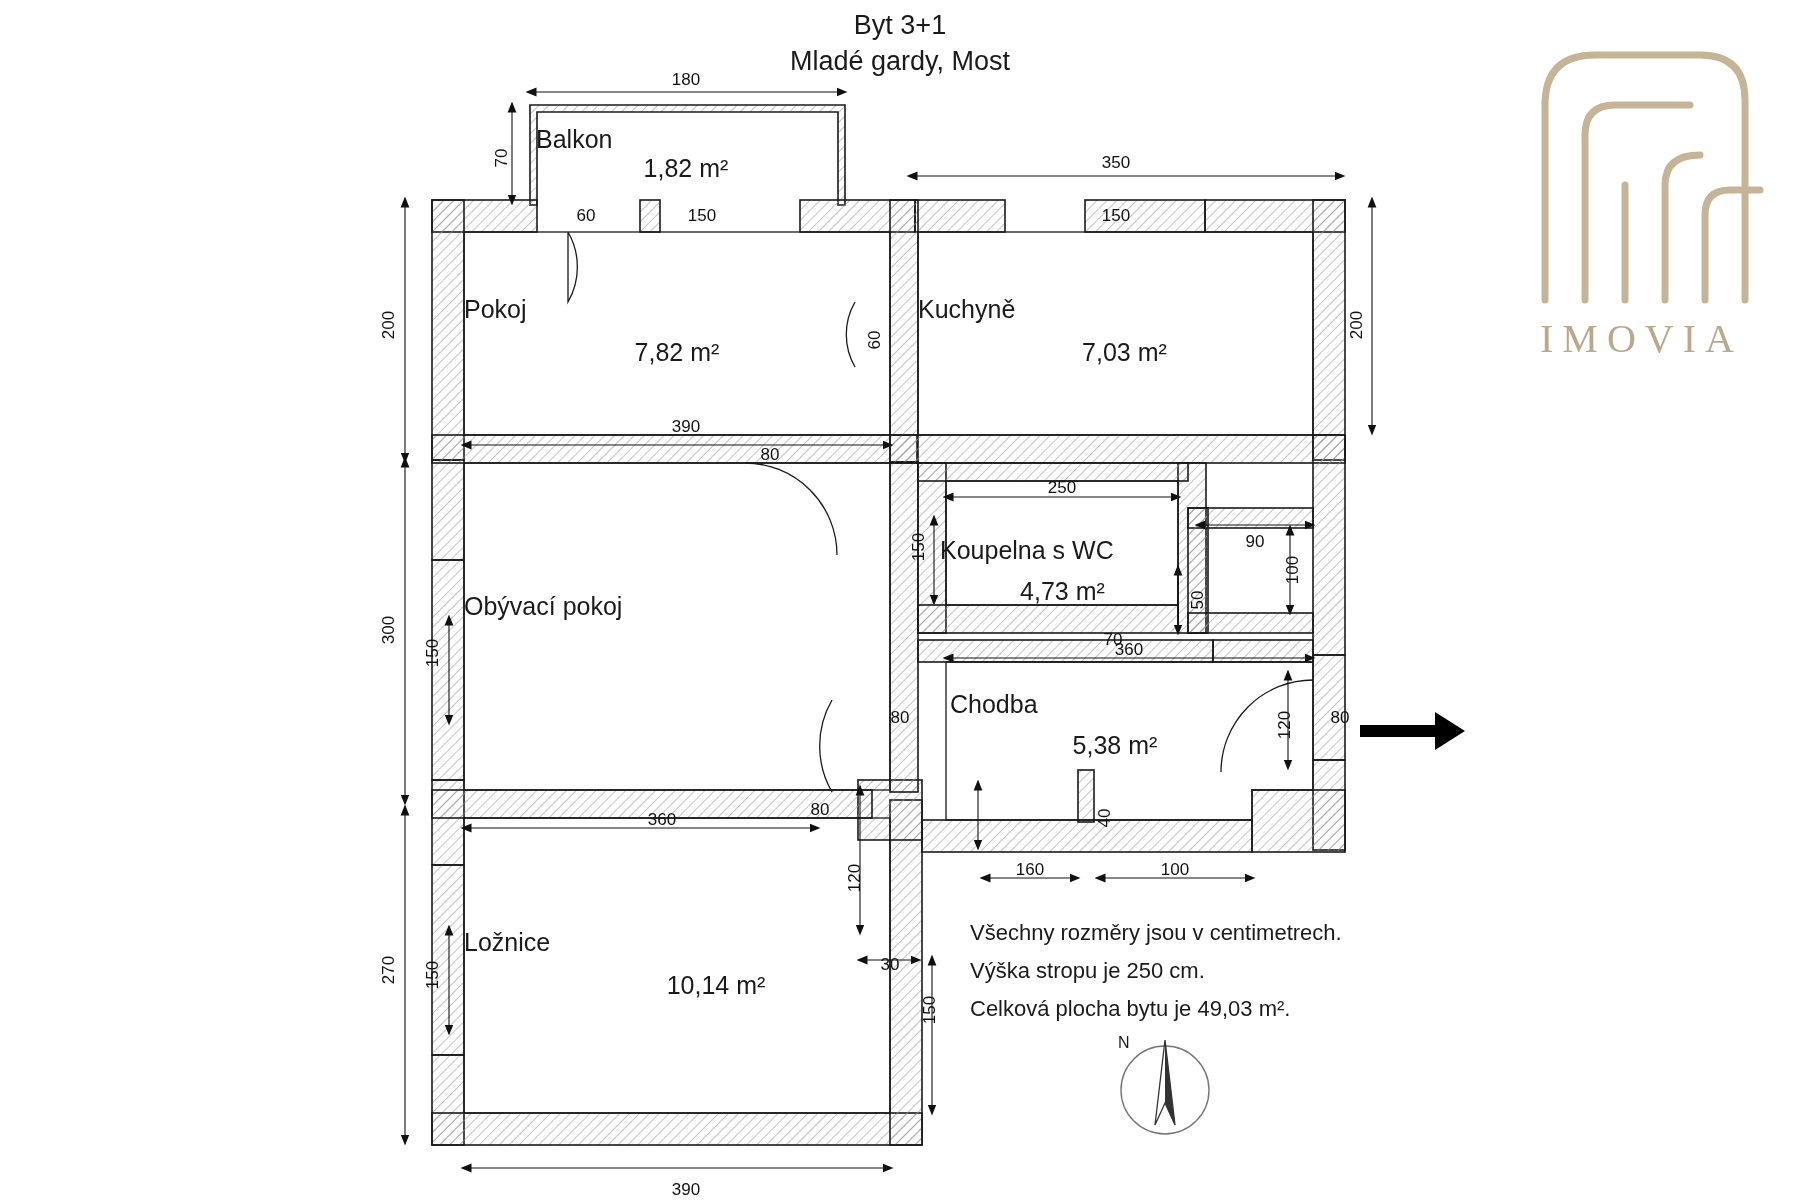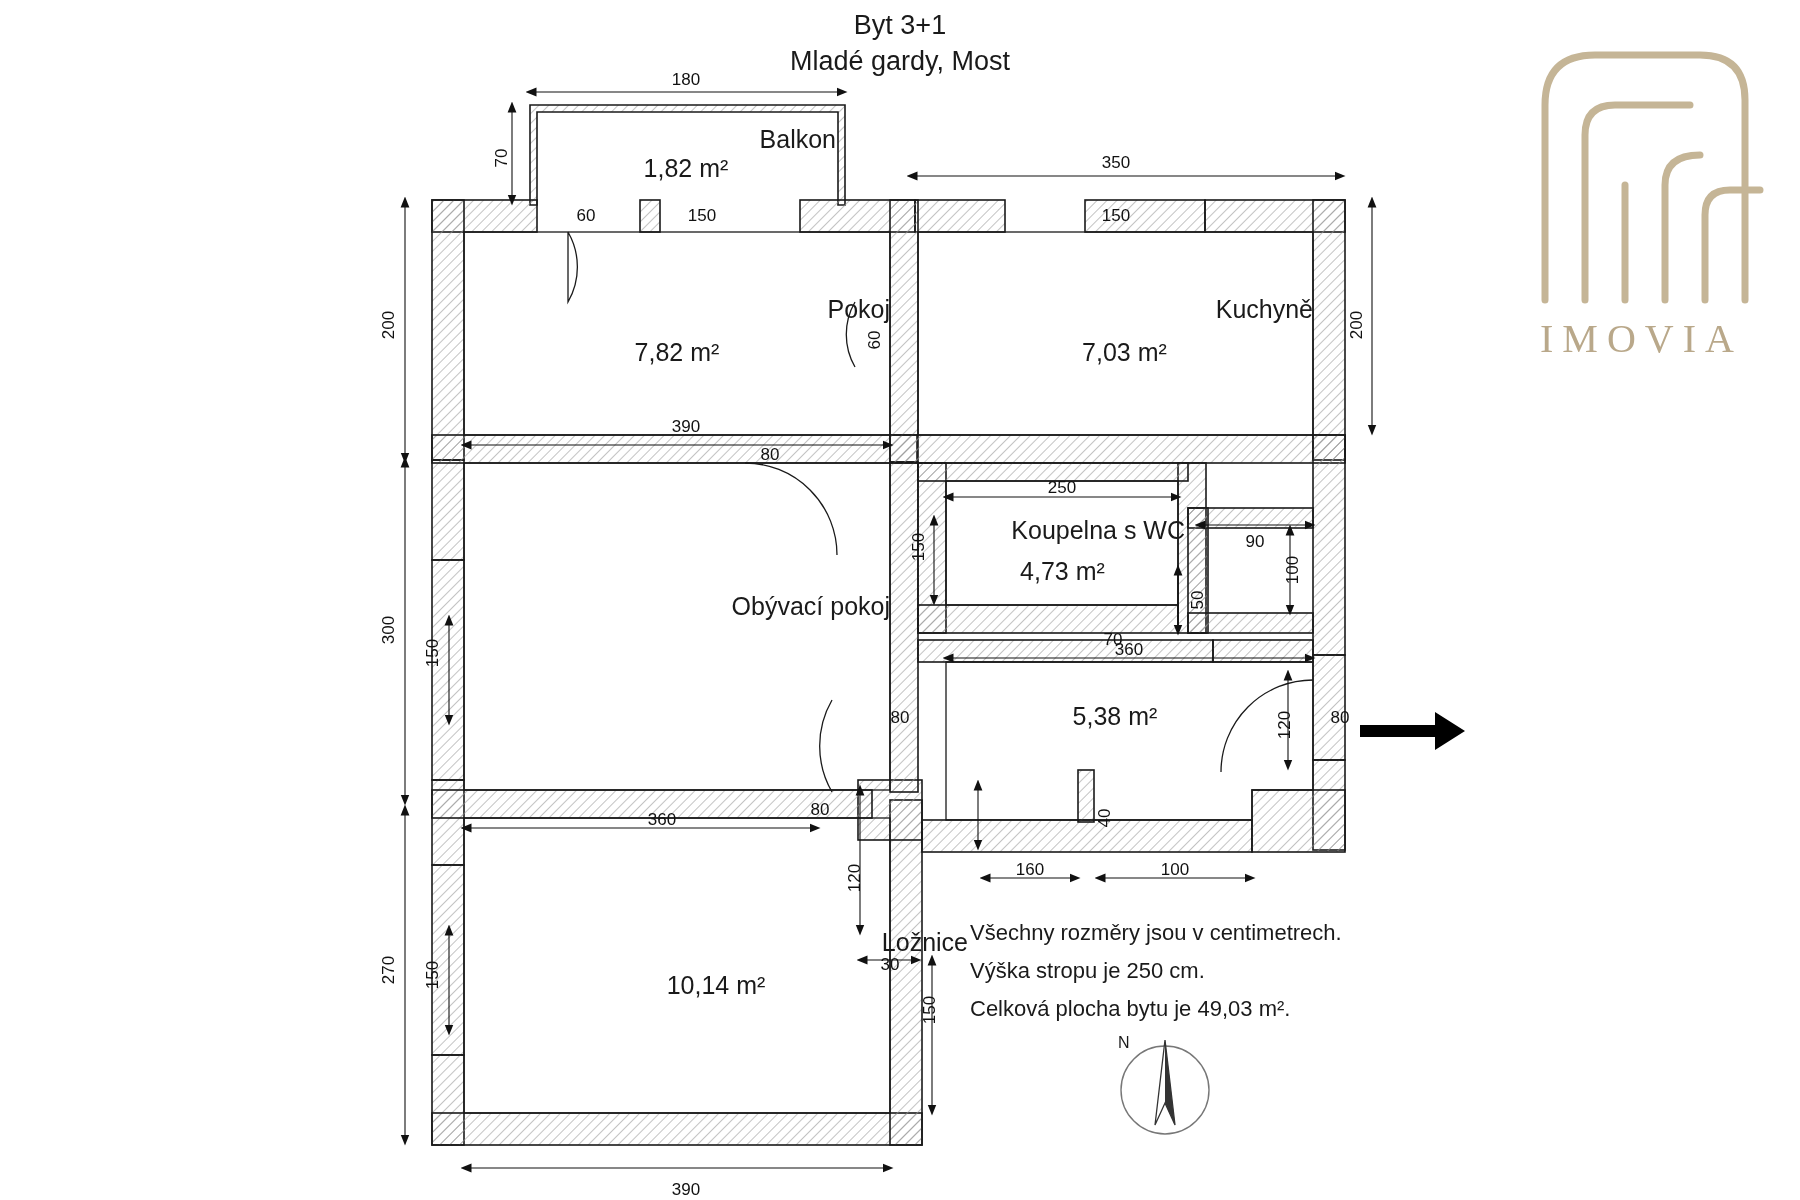--- a/index.html
+++ b/index.html
@@ -27,22 +27,21 @@
     white-space: nowrap;
   }
   .title-line {
     font-size: 27px;
     text-align: center;
     width: 100%;
     left: 0;
   }
   .room-name {
     font-size: 25px;
-    text-align: right;
-    margin-left: 45px;
+    text-align: left;
   }
   .room-area {
     font-size: 25px;
     text-align: center;
   }
   .dim {
     font-size: 17px;
     text-align: center;
     color: #111;
   }
@@ -216,30 +215,31 @@
 <div class="centerbox" style="left:464px; top:295px; width:426px;">
   <div class="room-name">Pokoj</div>
   <div class="room-area" style="margin-top:14px;">7,82 m²</div>
 </div>
 
 <div class="centerbox" style="left:918px; top:295px; width:395px;">
   <div class="room-name">Kuchyně</div>
   <div class="room-area" style="margin-top:14px;padding-left:18px;">7,03 m²</div>
 </div>
 
-<div class="centerbox" style="left:940px; top:516px; width:245px;">
+<div class="centerbox" style="left:940px; top:536px; width:245px;">
   <div class="room-name">Koupelna s WC</div>
   <div class="room-area" style="margin-top:12px;">4,73 m²</div>
 </div>
 
 <div class="centerbox" style="left:464px; top:592px; width:426px;">
   <div class="room-name">Obývací pokoj</div>
 </div>
 
 <div class="centerbox" style="left:950px; top:690px; width:330px;">
+  <div class="room-name">Chodba</div>
   <div class="room-area" style="margin-top:12px;">5,38 m²</div>
 </div>
 
 <div class="centerbox" style="left:464px; top:928px; width:504px;">
   <div class="room-name">Ložnice</div>
   <div class="room-area" style="margin-top:14px;">10,14 m²</div>
 </div>
 
 <div class="txt dim" style="left:646px; top:70px; width:80px;">180</div>
 <div class="txt dim" style="left:556px; top:206px; width:60px;">60</div>

